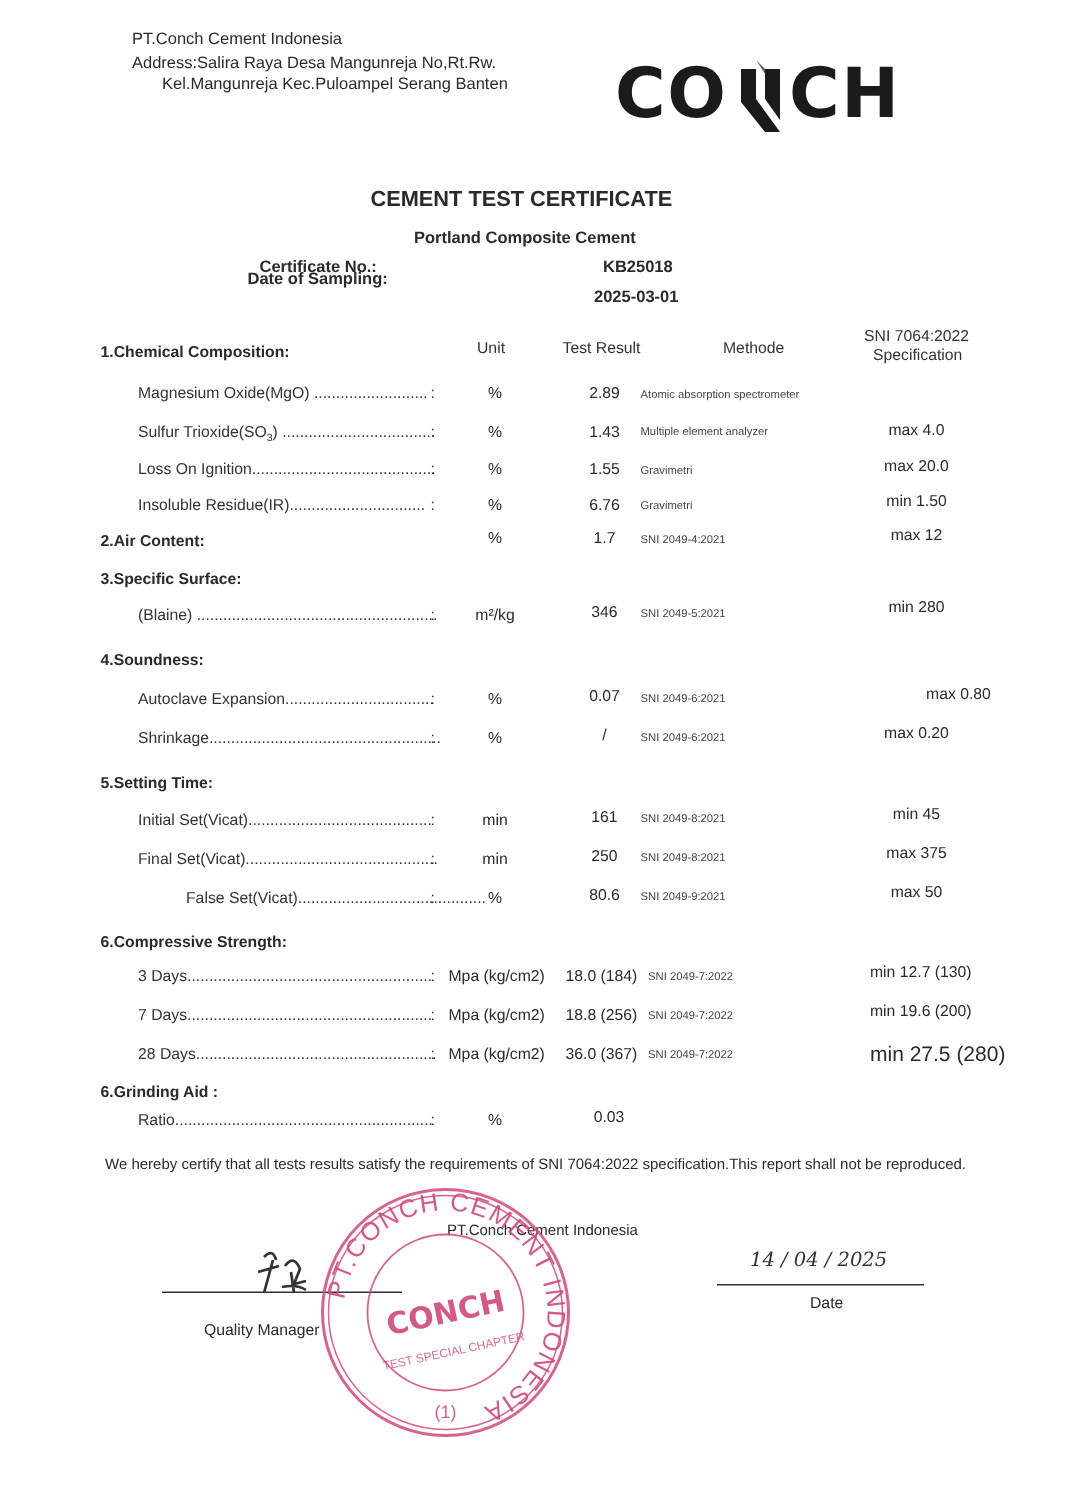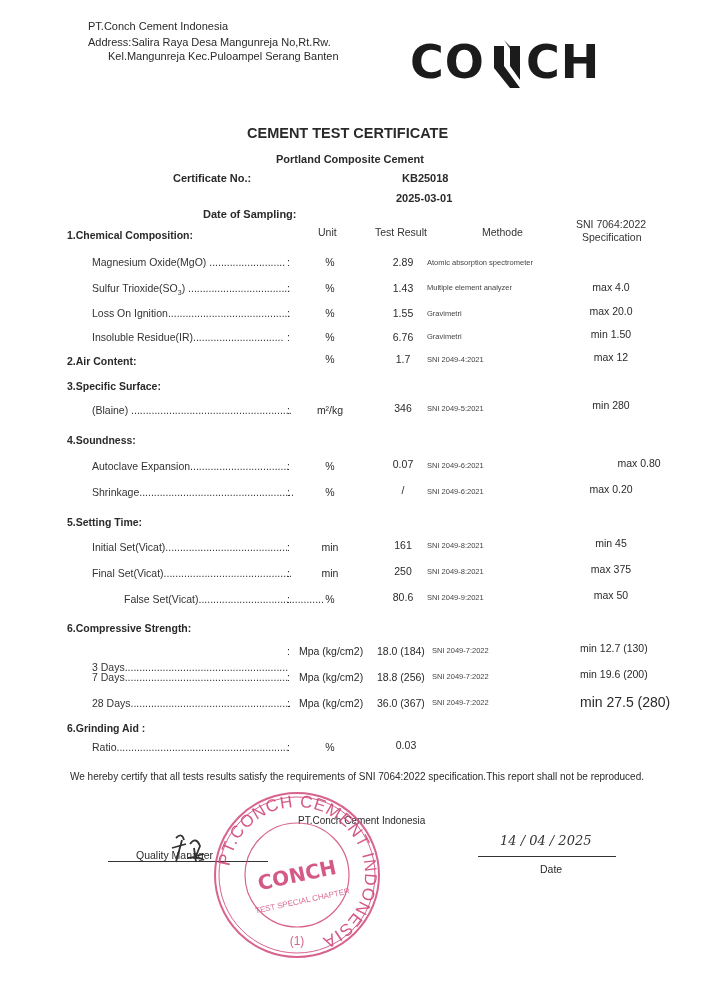--- a/index.html
+++ b/index.html
@@ -9,21 +9,21 @@
   }
   .abs { position: absolute; white-space: nowrap; }
   .company { left: 88px; top: 19px; font-size: 11px; line-height: 14px; }
   .addr1 { left: 88px; top: 36px; font-size: 11px; }
   .addr2 { left: 108px; top: 50px; font-size: 11px; }
   .logo { left: 410px; top: 34px; font-family: "DejaVu Sans", sans-serif; font-weight: bold; font-size: 44px; letter-spacing: 1px; color: #1a1a1a; }
   .subtitle { left: 276px; top: 153px; font-size: 11px; font-weight: bold; }
   .lbl-b { font-size: 11px; font-weight: bold; }
   .cert-lbl { left: 173px; top: 172px; }
   .cert-val { left: 402px; top: 172px; }
-  .date-lbl { left: 165px; top: 208px; margin-left: 38px; }
+  .date-lbl { left: 165px; top: 180px; }
   .date-val { left: 396px; top: 192px; }
   .sec { left: 67px; font-size: 10.5px; font-weight: bold; }
   .item { left: 92px; font-size: 10.5px; color: #333; }
   .colon { left: 287px; font-size: 10.5px; }
   .unit { font-size: 10.5px; width: 40px; text-align: center; }
   .res { font-size: 10.5px; width: 60px; text-align: center; }
   .meth { font-size: 7.5px; width: 150px; text-align: left; color: #444; }
   .spec { font-size: 10.5px; width: 110px; text-align: center; }
   .hdr { font-size: 10.5px; color: #333; }
   .certify { left: 70px; top: 769px; font-size: 10px; line-height: 16px; white-space: normal; width: 580px; }
@@ -152,21 +152,21 @@
   <div class="abs item" style="top:593px;padding-left:32px;">False Set(Vicat)...........................................</div>
   <div class="abs colon" style="top:593px;">:</div>
   <div class="abs unit" style="left:310px; top:593px;">%</div>
   <div class="abs res" style="left:373px; top:591px;">80.6</div>
   <div class="abs meth" style="left:427px; top:593px;">SNI 2049-9:2021</div>
   <div class="abs spec" style="left:556px; top:589px;">max 50</div>
 </div>
 
 <div class="abs sec" style="top:622px;">6.Compressive Strength:</div>
 <div>
-  <div class="abs item" style="top:645px;margin-top:16px;">3  Days........................................................</div>
+  <div class="abs item" style="top:645px;">3  Days........................................................</div>
   <div class="abs colon" style="top:645px;">:</div>
   <div class="abs" style="left:299px; top:645px; font-size:10.5px;">Mpa (kg/cm2)</div>
   <div class="abs" style="left:377px; top:645px; font-size:10.5px;">18.0 (184)</div>
   <div class="abs meth" style="left:432px; top:646px;">SNI 2049-7:2022</div>
   <div class="abs" style="left:580px; top:642px; font-size:10.5px;">min 12.7 (130)</div>
 </div>
 <div>
   <div class="abs item" style="top:671px;">7  Days........................................................</div>
   <div class="abs colon" style="top:671px;">:</div>
   <div class="abs" style="left:299px; top:671px; font-size:10.5px;">Mpa (kg/cm2)</div>
@@ -192,21 +192,21 @@
 </div>
 
 <div class="abs certify">We hereby certify that all tests results satisfy the requirements of SNI 7064:2022 specification.This report shall not be reproduced.</div>
 
 <div class="abs" style="left:298px; top:815px; font-size:10px;">PT.Conch Cement Indonesia</div>
 
 <svg class="signature" viewBox="0 0 60 40">
   <path d="M16 8 q6 -6 8 2 M12 18 l14 -4 M22 10 l-6 22 M30 14 q6 -8 10 2 l-4 10 l8 -2 M28 28 q10 -2 16 2 M34 18 l2 14" stroke="#333" stroke-width="1.8" fill="none"></path>
 </svg>
 <div class="line" style="left:108px; top:861px; width:160px;"></div>
-<div class="abs" style="left:136px; top:849px; font-size:10.5px;">Quality Manager</div>
+<div class="abs" style="left:136px; top:881px; font-size:10.5px;">Quality Manager</div>
 
 <div class="abs handdate">14 / 04 / 2025</div>
 <div class="line" style="left:478px; top:856px; width:138px;"></div>
 <div class="abs" style="left:540px; top:863px; font-size:10.5px;">Date</div>
 
 <svg class="stamp" viewBox="0 0 170 170">
   <defs>
     <path id="outerArc" d="M 85 85 m -68 0 a 68 68 0 1 1 136 0 a 68 68 0 1 1 -136 0"></path>
     <path id="innerArc" d="M 40 110 a 50 50 0 0 0 92 -10"></path>
   </defs>

